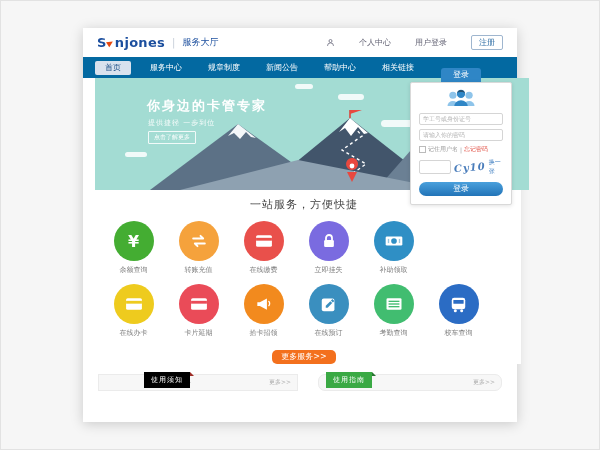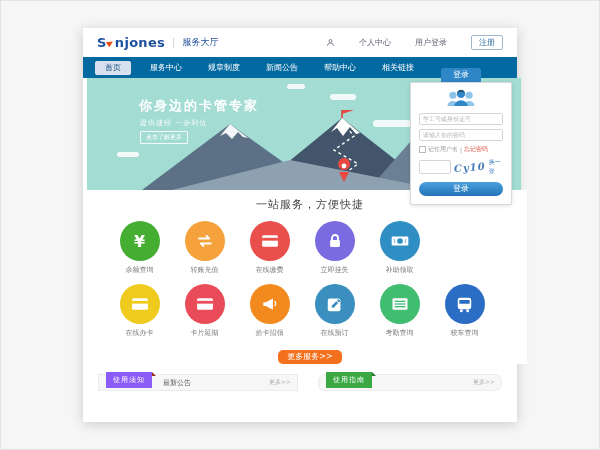--- a/index.html
+++ b/index.html
@@ -21,21 +21,21 @@
   .hdr-div{color:#c5cdd8;font-size:10px;margin:0 7px;}
   .hdr-site{color:#1c4f9e;font-size:9px;}
   .hdr-right{margin-left:auto;display:flex;align-items:center;gap:24px;}
   .hdr-link{font-size:8px;color:#667;}
   .hdr-btn{font-size:8px;color:#2e6da4;border:1px solid #9fb6cf;border-radius:2px;padding:1px 7px;background:#fff;}
   
   .nav{height:21px;background:#0369a1;display:flex;align-items:center;padding-left:12px;}
   .nav-item{color:#fff;font-size:8px;padding:0 13px;line-height:21px;white-space:nowrap;}
   .nav-item.active{background:#d8e2ee;color:#1d4f86;border-radius:2px;line-height:14px;height:14px;padding:0 10px;margin-right:6px;}
   
-  .hero{position:absolute;top:50px;left:4px;width:434px;height:112px;background:#a3dcd3;overflow:hidden;}
+  .hero{position:absolute;top:50px;left:12px;width:434px;height:112px;background:#a3dcd3;overflow:hidden;}
   .hero-title{position:absolute;left:52px;top:19px;font-size:13px;font-weight:bold;color:#fff;letter-spacing:2px;}
   .hero-sub{position:absolute;left:53px;top:40px;font-size:7px;color:#fff;opacity:.92;letter-spacing:1px;}
   .hero-cta{position:absolute;left:53px;top:53px;font-size:6px;color:#fff;border:1px solid rgba(255,255,255,.85);padding:1px 5px;border-radius:1px;}
   .cloud{position:absolute;background:#fff;opacity:.85;border-radius:8px;}
   .mtn{position:absolute;left:55px;bottom:0;}
   
   .login{position:absolute;left:327px;top:40px;width:102px;z-index:5;}
   .login-tab{width:40px;height:14px;margin:0 auto;background:#2f86c6;color:#fff;font-size:8px;text-align:center;line-height:14px;border-radius:3px 3px 0 0;}
   .login-body{background:#fff;border:1px solid #d9d9d9;border-radius:2px;padding:5px 8px 8px;box-shadow:0 1px 4px rgba(0,0,0,.12);}
   .login-users{text-align:center;height:21px;}
@@ -43,36 +43,36 @@
   .login-input::placeholder{color:#b5b5b5;}
   .login-row{display:flex;align-items:center;margin-top:4px;font-size:6px;color:#9a9a9a;gap:2px;}
   .cb{width:5px;height:5px;border:1px solid #bbb;display:inline-block;background:#fff;}
   .forgot{color:#e2574c;}
   .cap-row{display:flex;align-items:center;margin-top:4px;gap:3px;}
   .cap-input{width:26px;height:10px;border:1px solid #d5d5d5;border-radius:2px;}
   .cap-img{font-family:"DejaVu Serif","Liberation Serif",serif;font-style:italic;font-weight:bold;font-size:10px;color:#4a7dbb;transform:rotate(-5deg);letter-spacing:1px;}
   .cap-refresh{font-size:6px;color:#3a7bbf;margin-left:auto;}
   .login-btn{margin-top:6px;height:14px;border-radius:8px;background:linear-gradient(#4aa0dc,#2274b8);color:#fff;font-size:8px;text-align:center;line-height:14px;}
   
-  .services{position:absolute;top:162px;left:10px;width:434px;background:#fff;}
+  .services{position:absolute;top:162px;left:4px;width:434px;background:#fff;}
   .sec-title{padding-top:7px;text-align:center;font-size:11px;color:#404040;letter-spacing:1px;}
   .svc-row{display:flex;padding:0 14px;margin-top:9px;}
   .svc{width:65px;display:flex;flex-direction:column;align-items:center;}
   .circle{width:40px;height:40px;border-radius:50%;display:flex;align-items:center;justify-content:center;}
   .yen{color:#fff;font-size:16px;font-weight:bold;}
   .svc-label{margin-top:4px;font-size:7px;color:#7d7d7d;}
   .more-btn{margin:12px auto 0;width:64px;height:14px;background:#f3701d;color:#fff;font-size:8px;text-align:center;line-height:14px;border-radius:5px;}
   
   .ann{position:absolute;top:337px;left:0;width:434px;background:#fff;height:57px;}
   .bars{display:flex;margin-top:9px;padding:0 15px;gap:20px;}
   .bar{position:relative;height:17px;background:#f7f7f7;border:1px solid #ebebeb;display:flex;align-items:center;box-sizing:border-box;}
   .bar-left{width:200px;}
   .bar-right{flex:1;border-radius:7px;}
   .ribbon{position:absolute;left:7px;top:-3px;height:16px;line-height:16px;padding:0 7px;color:#fff;font-size:7px;letter-spacing:1px;}
-  .ribbon-red{background:#8b5cf6;}
+  .ribbon-red{background:#000000;margin-left:38px;}
   .ribbon-red::after{content:"";position:absolute;right:-4px;top:0;border-bottom:4px solid #9e2d27;border-right:4px solid transparent;}
   .ribbon-green{background:#3aa944;}
   .ribbon-green::after{content:"";position:absolute;right:-4px;top:0;border-bottom:4px solid #277431;border-right:4px solid transparent;}
   .bar-tab{margin-left:64px;font-size:7px;color:#555;}
   .bar-more{margin-left:auto;margin-right:6px;font-size:6px;color:#aaa;}
 </style>
 </head>
 <body>
 
 <div class="vp-frame"></div>

